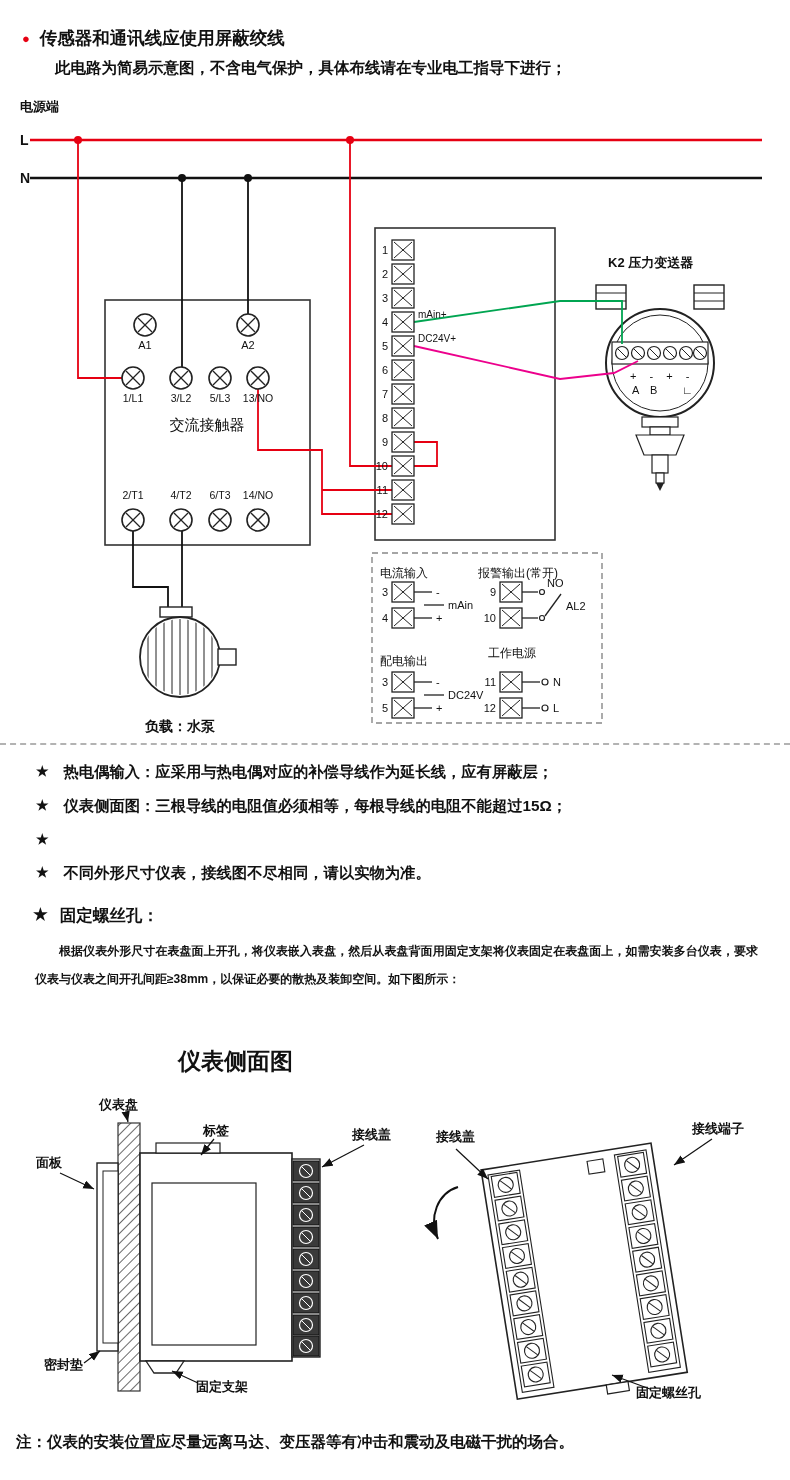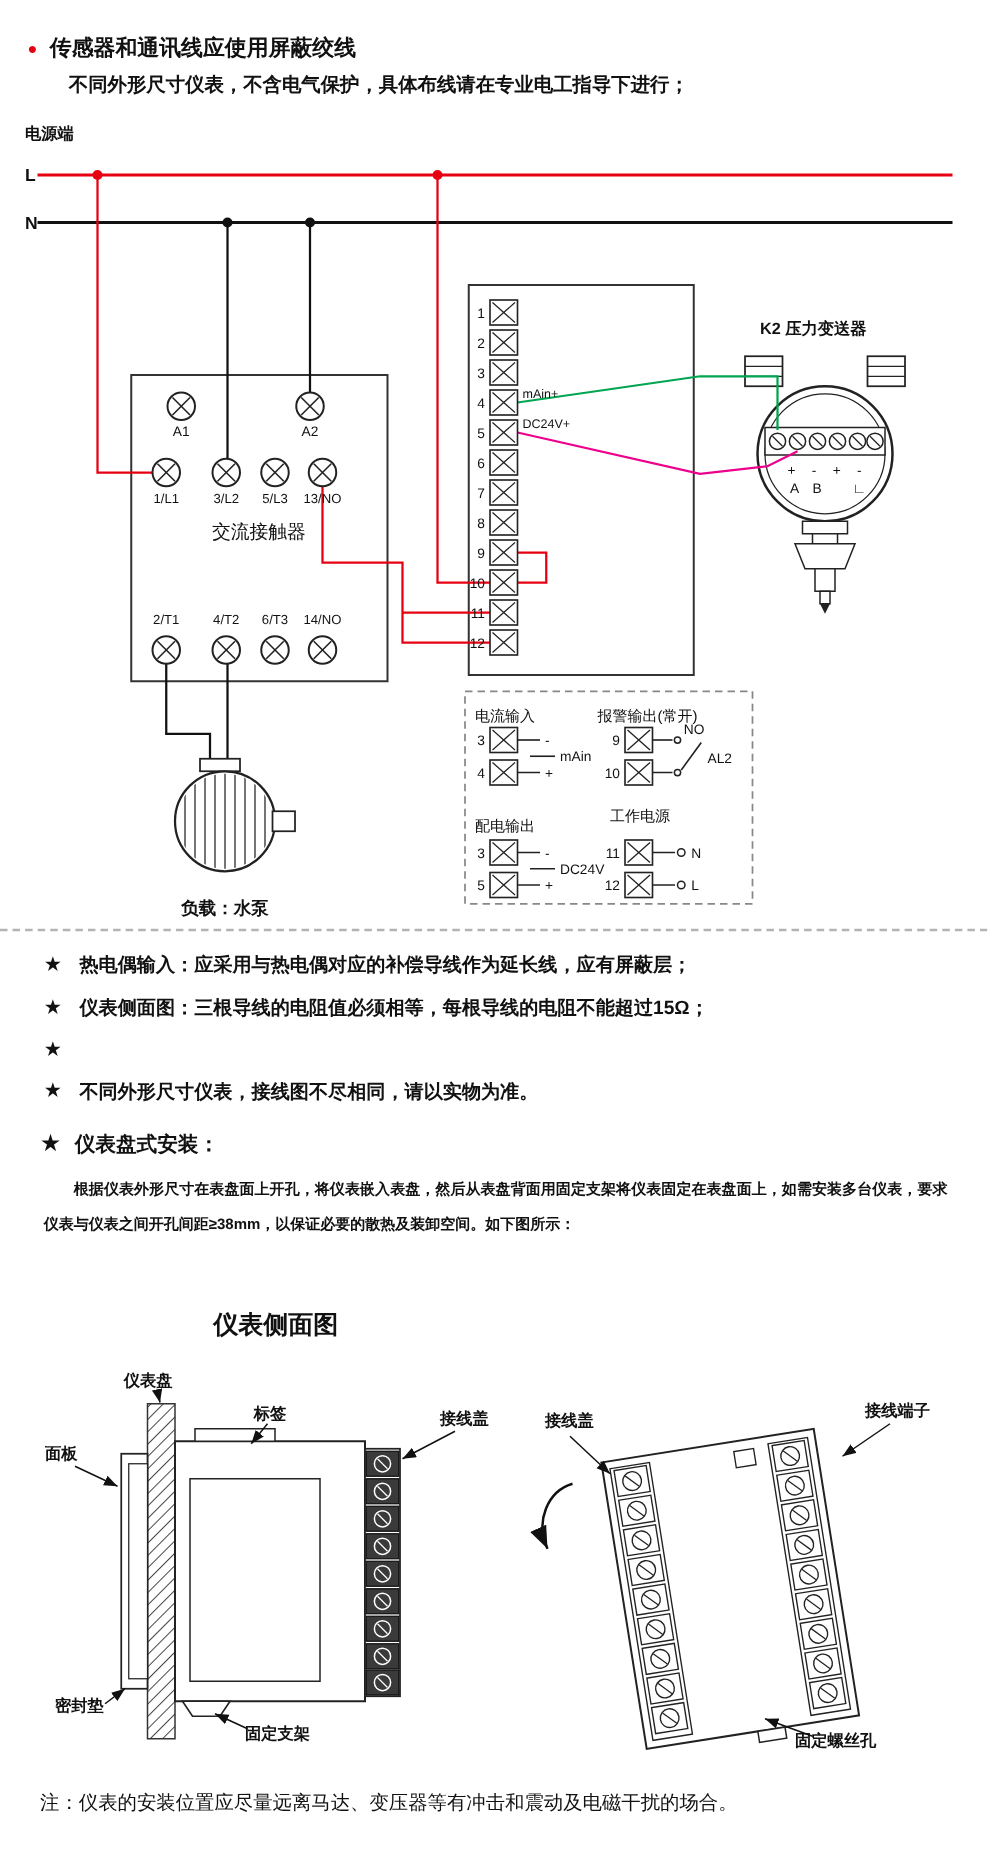--- a/index.html
+++ b/index.html
@@ -9,40 +9,40 @@
 .title-row{left:22px;top:26px;display:flex;align-items:center;gap:10px}
 .bullet{color:#e60012;font-size:13px;line-height:1}
 .title{font-size:17.5px;font-weight:700}
 .subtitle{left:55px;top:58px;font-size:15.5px;font-weight:700}
 .divider{left:0;top:743px;width:790px;border-top:2.5px dashed #b3b3b3}
 .notes{left:36px;top:762px;width:732px}
 .note{display:flex;gap:15px;margin-bottom:13px;font-size:15.3px;font-weight:700;align-items:flex-start}
 .note .star{font-size:14px;line-height:1.4}
 .install-heading{left:33px;top:905px;font-size:16.5px;font-weight:700;display:flex;gap:12px}
 .install-para{left:35px;top:938px;width:723px;font-size:12px;font-weight:700;line-height:27.5px;text-indent:2em;text-align:justify}
-.diagram-title{left:148px;top:1046px;width:145px;text-align:center;font-size:20px;font-weight:700;font-family:Liberation Sans, sans-serif}
-.footer-note{left:32px;top:1432px;font-size:15.5px;font-weight:400}
+.diagram-title{left:148px;top:1046px;width:145px;text-align:right;font-size:23px;font-weight:700;font-family:Liberation Sans, sans-serif}
+.footer-note{left:16px;top:1432px;font-size:15.5px;font-weight:700}
 svg{position:absolute;left:0}
 #svg-circuit{top:95px}
 #svg-side{top:1075px}
 svg text{font-family:"Liberation Sans",sans-serif;fill:#111}
 .f10{font-size:10px}.f105{font-size:10.5px}.f11{font-size:11px}.f12{font-size:12px}
 .f13b{font-size:13px;font-weight:700}.f14b{font-size:14px;font-weight:700}.f15{font-size:15px}
 .mid{text-anchor:middle}.end{text-anchor:end}
 </style>
 </head>
 <body>
 
 <div class="page">
 
   <div class="abs title-row">
     <span class="bullet">●</span>
     <span class="title">传感器和通讯线应使用屏蔽绞线</span>
   </div>
-  <div class="abs subtitle">不同外形尺寸仪表，不含电气保护，具体布线请在专业电工指导下进行；</div>
+  <div class="abs subtitle">此电路为简易示意图，不含电气保护，具体布线请在专业电工指导下进行；</div>
 
   <svg id="svg-circuit" width="790" height="650" viewBox="0 0 790 650">
     <defs>
       <g id="tsq">
         <rect width="22" height="20" fill="#fff" stroke="#222" stroke-width="1.3"></rect>
         <line x1="2" y1="2" x2="20" y2="18" stroke="#222" stroke-width="1"></line>
         <line x1="2" y1="18" x2="20" y2="2" stroke="#222" stroke-width="1"></line>
       </g>
       <g id="bigscrew">
         <circle r="11" fill="#fff" stroke="#222" stroke-width="1.6"></circle>
@@ -258,21 +258,21 @@
         <span class="star">★</span>
       </div>
     <div class="note">
         <span class="star">★</span>
         <span>不同外形尺寸仪表，接线图不尽相同，请以实物为准。</span>
       </div>
   </div>
 
   <div class="abs install-heading">
     <span>★</span>
-    <span>仪表盘式安装：</span>
+    <span>固定螺丝孔：</span>
   </div>
   <div class="abs install-para">根据仪表外形尺寸在表盘面上开孔，将仪表嵌入表盘，然后从表盘背面用固定支架将仪表固定在表盘面上，如需安装多台仪表，要求仪表与仪表之间开孔间距≥38mm，以保证必要的散热及装卸空间。如下图所示：</div>
   <div class="abs diagram-title">仪表侧面图</div>
 
   <svg id="svg-side" width="790" height="345" viewBox="0 0 790 345">
     <defs>
       <pattern id="hatch" width="7" height="7" patternUnits="userSpaceOnUse" patternTransform="rotate(45)">
         <line x1="0" y1="0" x2="0" y2="7" stroke="#444" stroke-width="1.6"></line>
       </pattern>
       <g id="blk">

